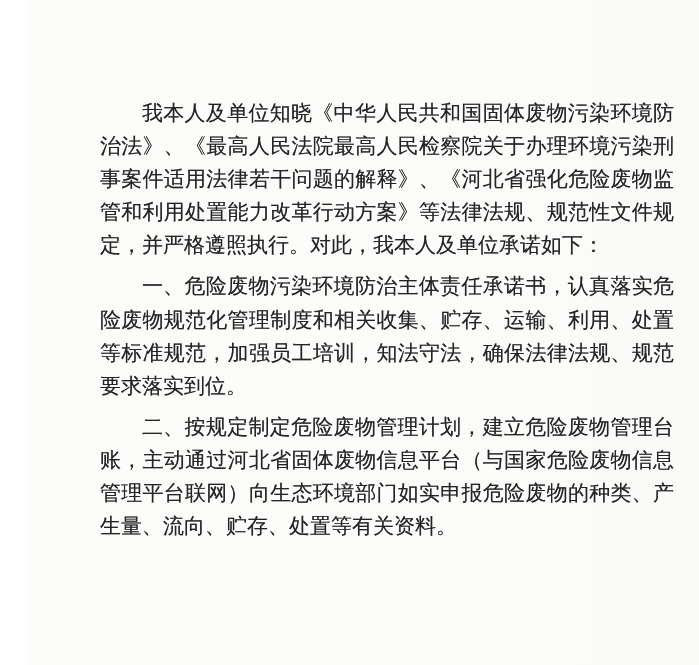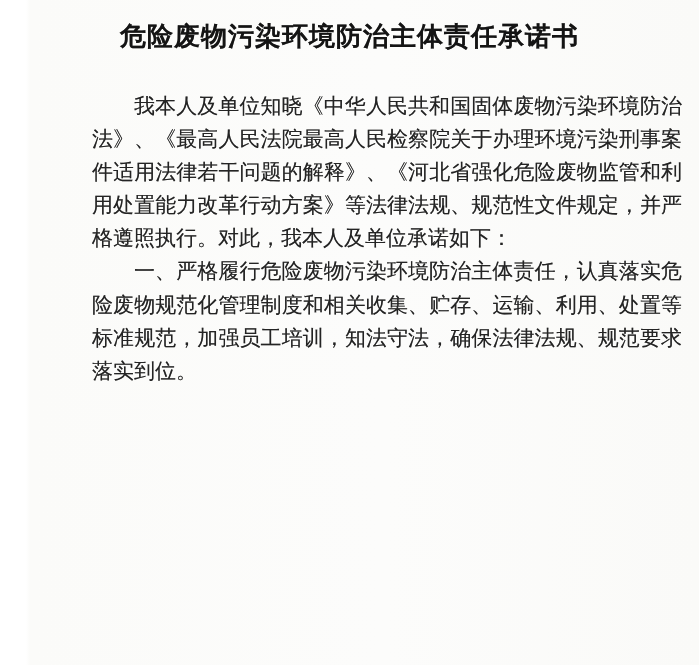--- a/index.html
+++ b/index.html
@@ -40,27 +40,28 @@
       top: 90px;
       width: 590px;
       font-family: "Liberation Serif", "DejaVu Serif", serif;
       font-size: 21px;
       line-height: 33.1px;
       color: #242424;
       text-align: justify;
       text-shadow: 0 0 0.5px rgba(25, 25, 25, 0.5);
     }
     .doc-body p {
-      margin: 0;
+      margin: 8px;
       padding: 0;
       text-indent: 2em;
+      font-family: Liberation Mono, monospace;
     }
   </style>
 </head>
 <body>
 
 <div class="page">
-  <h1 class="doc-title">危险废物污染环境防治主体责任承诺书</h1>
   <div class="doc-body">
       <p>我本人及单位知晓《中华人民共和国固体废物污染环境防治法》、《最高人民法院最高人民检察院关于办理环境污染刑事案件适用法律若干问题的解释》、《河北省强化危险废物监管和利用处置能力改革行动方案》等法律法规、规范性文件规定，并严格遵照执行。对此，我本人及单位承诺如下：</p>
-      <p>一、严格履行危险废物污染环境防治主体责任，认真落实危险废物规范化管理制度和相关收集、贮存、运输、利用、处置等标准规范，加强员工培训，知法守法，确保法律法规、规范要求落实到位。</p>
+      <p>一、危险废物污染环境防治主体责任承诺书，认真落实危险废物规范化管理制度和相关收集、贮存、运输、利用、处置等标准规范，加强员工培训，知法守法，确保法律法规、规范要求落实到位。</p>
+      <p>二、按规定制定危险废物管理计划，建立危险废物管理台账，主动通过河北省固体废物信息平台（与国家危险废物信息管理平台联网）向生态环境部门如实申报危险废物的种类、产生量、流向、贮存、处置等有关资料。</p>
     </div>
 </div>
 
 </body></html>

